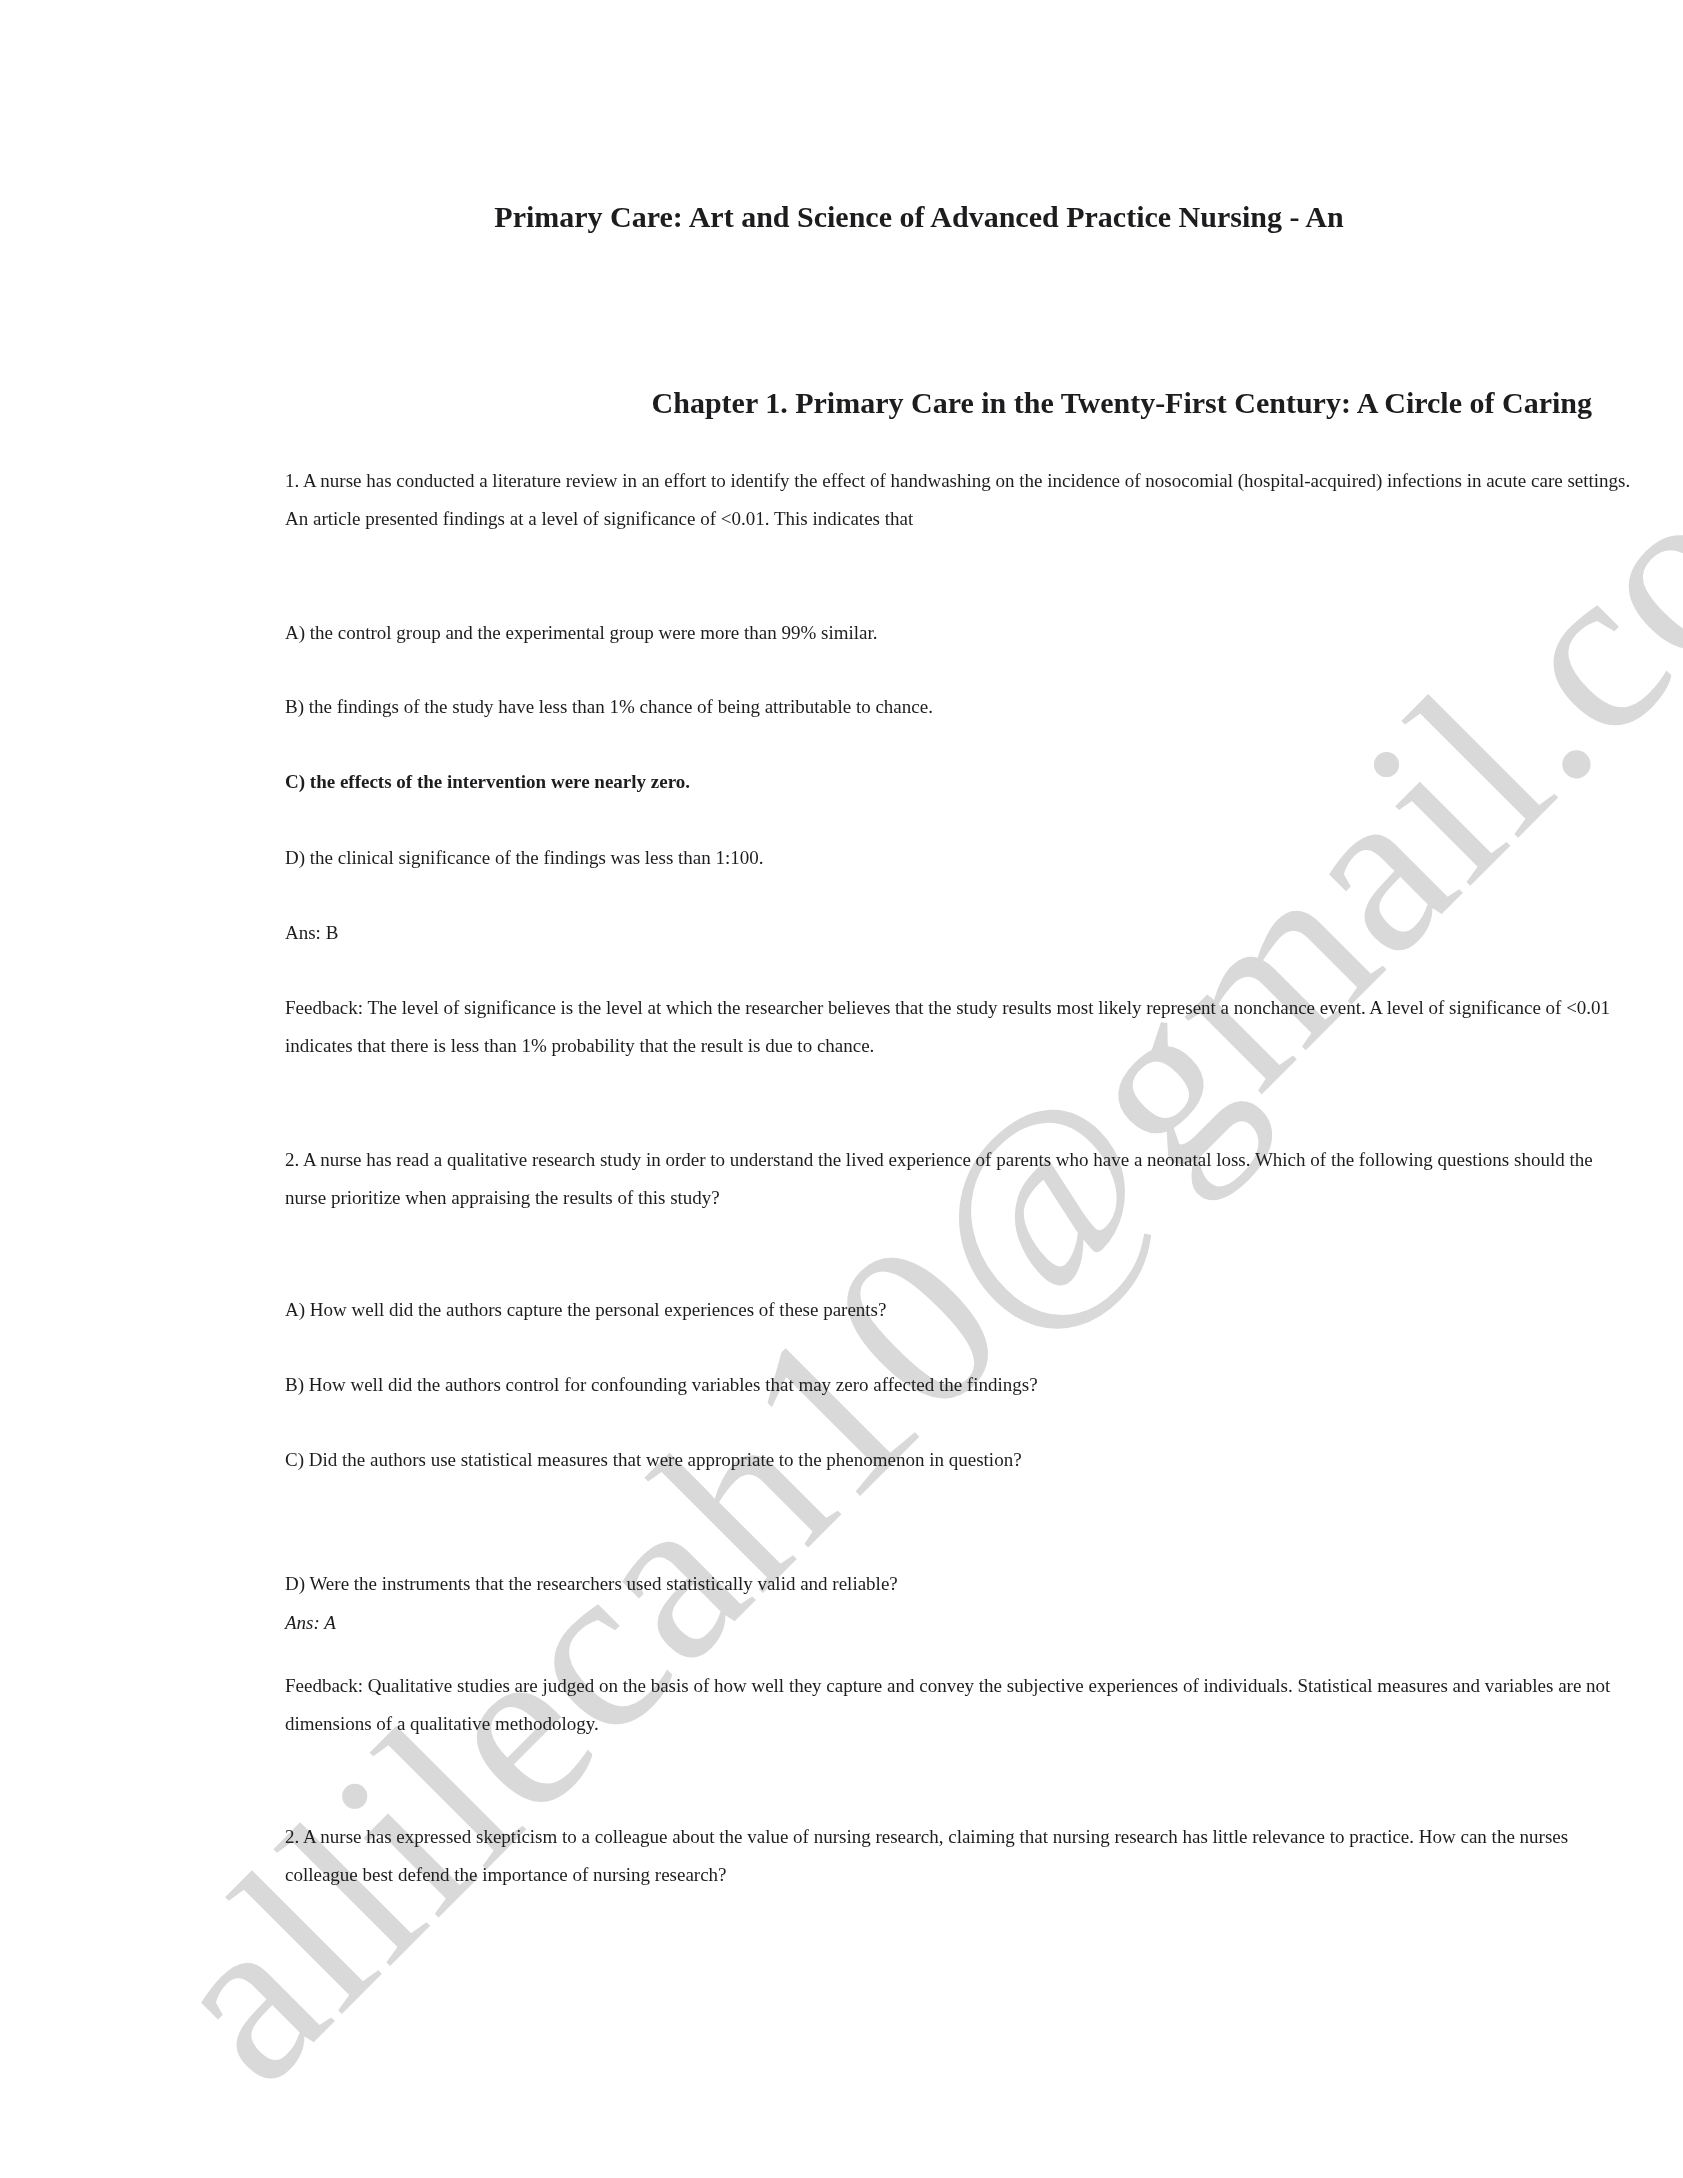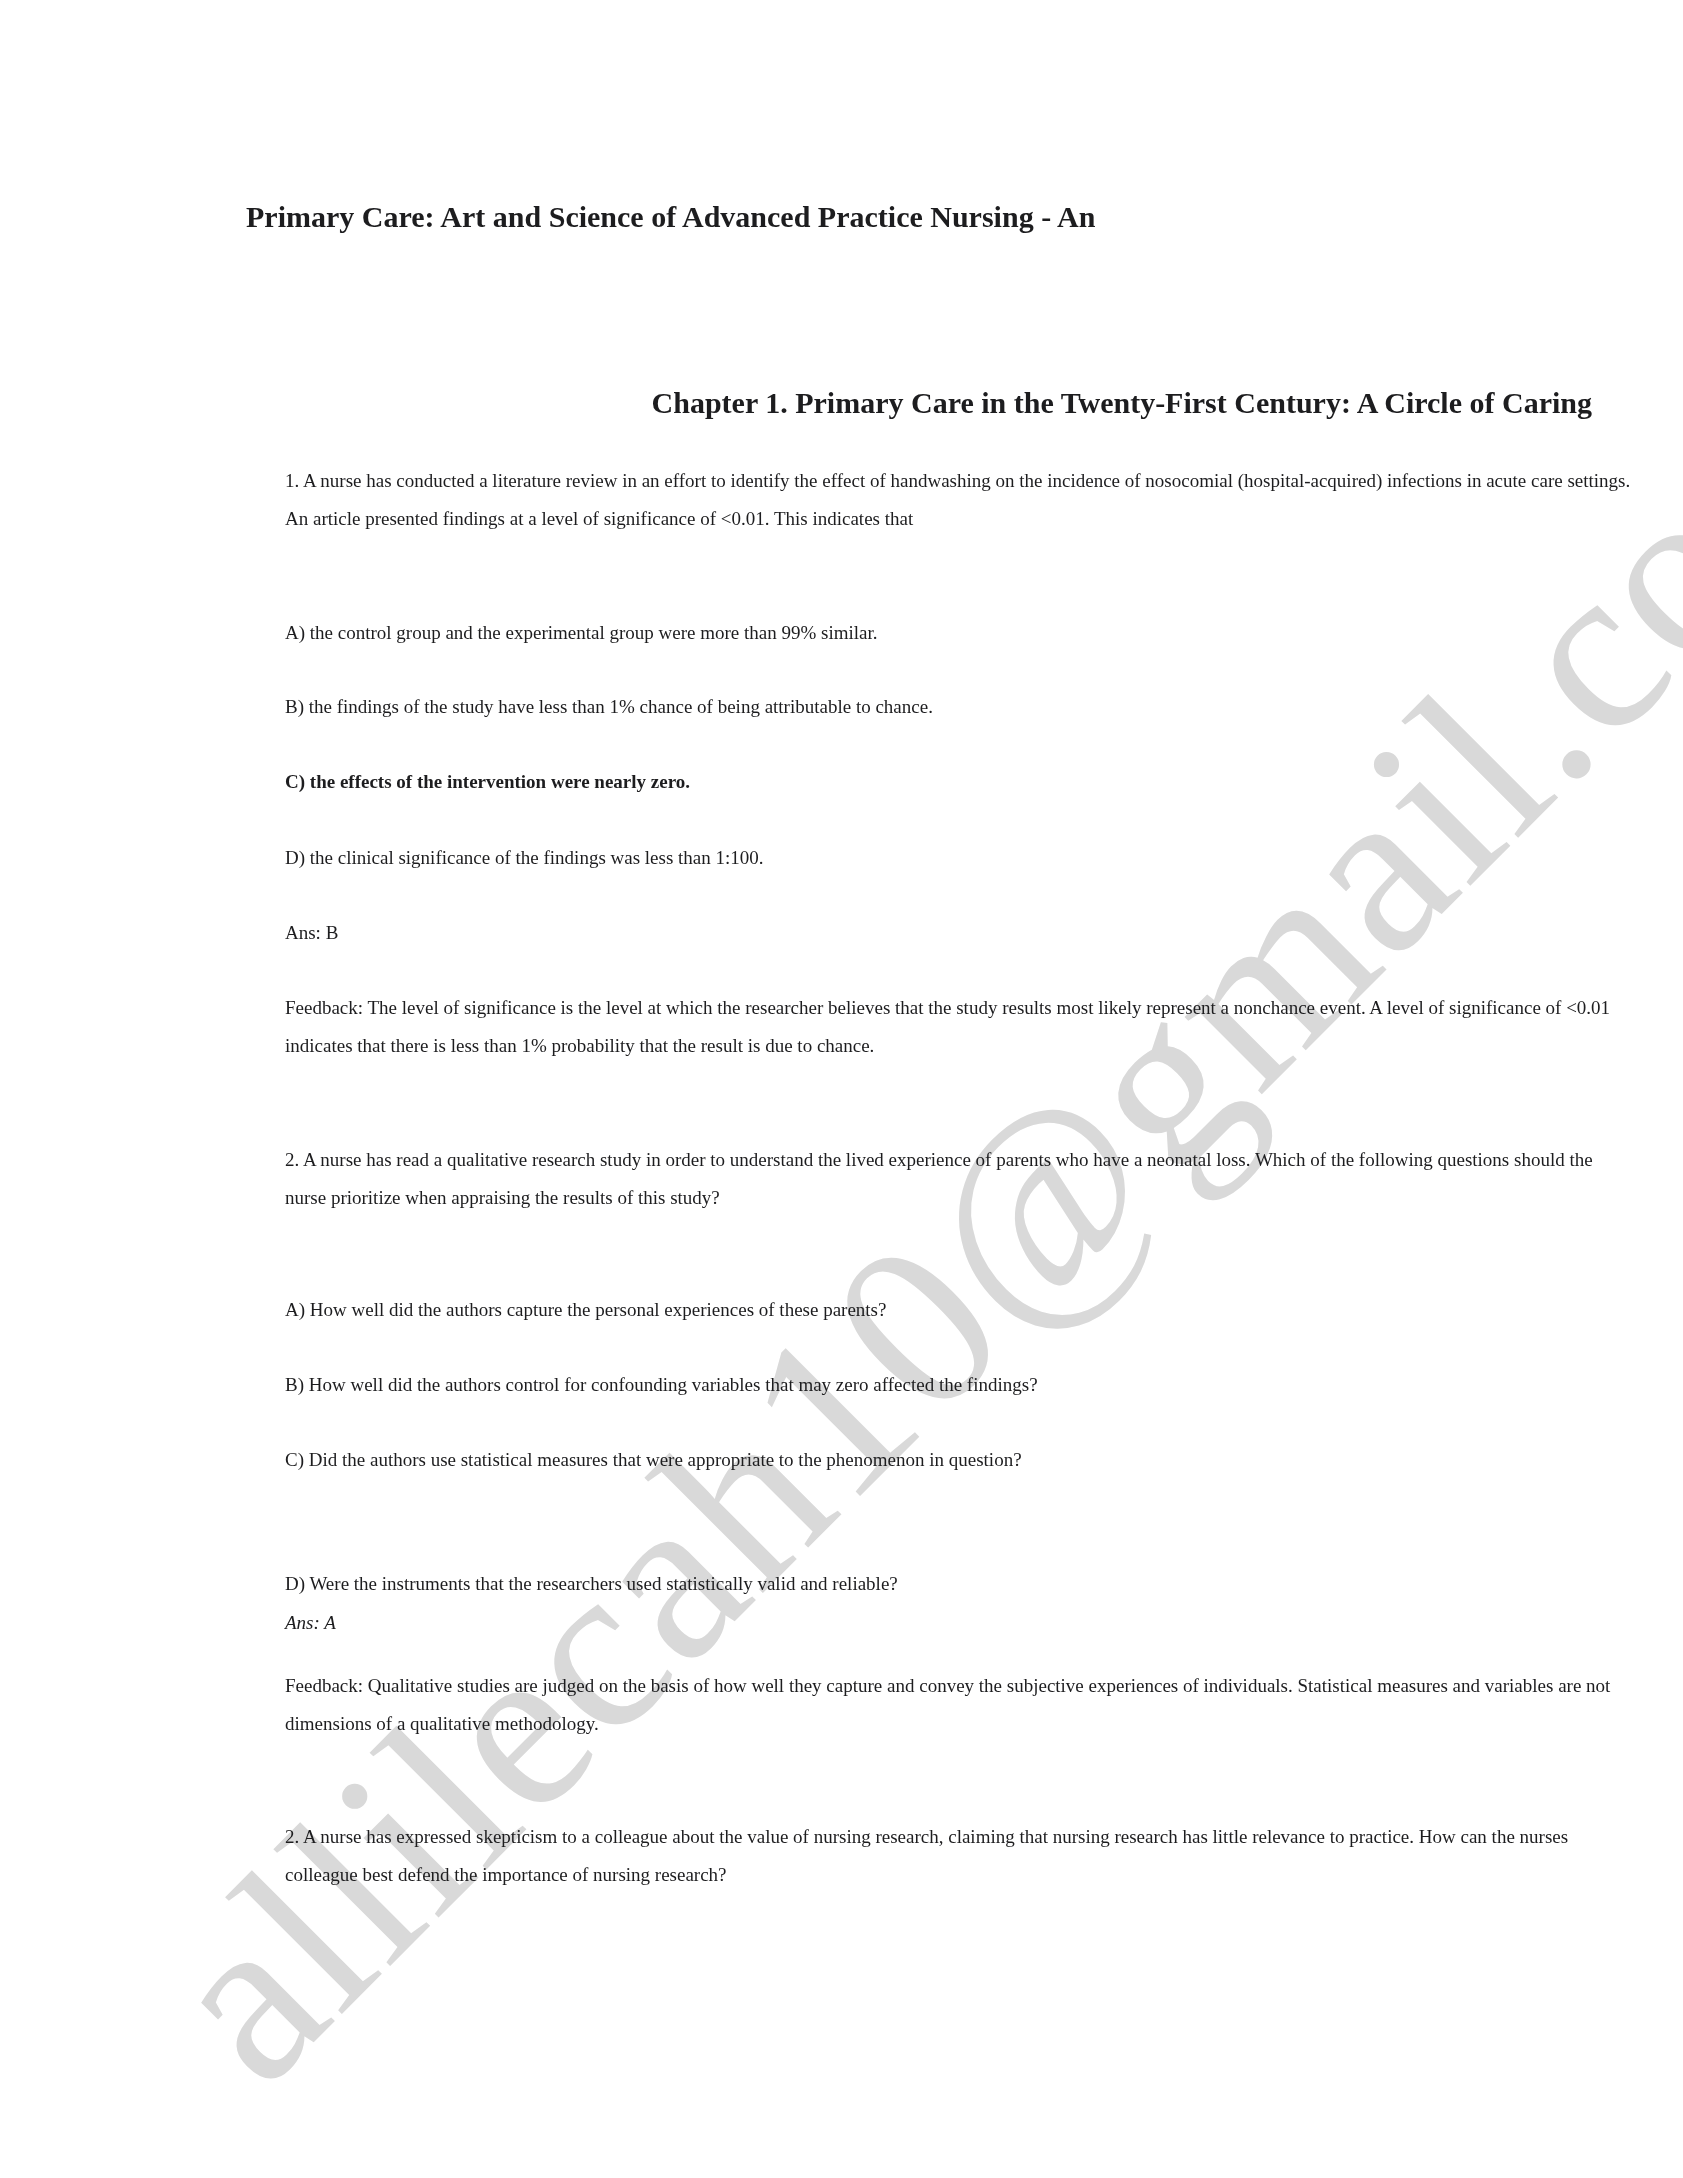--- a/index.html
+++ b/index.html
@@ -4,21 +4,21 @@
 <style>
   html, body { margin:0; padding:0; background:#ffffff; }
   body { width:1683px; height:2178px; position:relative; overflow:hidden;
          font-family:"Liberation Serif", "DejaVu Serif", serif; color:#1d1d1f; }
   .page { position:absolute; left:0; top:0; width:1683px; height:2178px; }
   .watermark { position:absolute; left:79px; top:327px; width:1584px;
     font-size:238px; color:#d9d9d9; transform:rotate(-45deg); transform-origin:0 0;
     white-space:nowrap; font-family:"Liberation Serif", serif; z-index:0;
     left:109px; top:1940px; letter-spacing:2px; }
   .content { position:absolute; left:246px; top:0; width:1346px; z-index:1; }
-  .title { position:absolute; left:0; top:198px; width:1346px; text-align:left;
+  .title { position:absolute; left:0; top:198px; width:1346px; text-align:center;
     font-weight:bold; font-size:30px; line-height:38px; }
   .title sup { font-size:17px; }
   .chapter { position:absolute; left:0; top:384px; width:1346px; text-align:right;
     font-weight:bold; font-size:30px; line-height:38px; }
   .para { position:absolute; left:0; width:1346px; font-size:19px; line-height:38px;margin-left:39px; }
 </style>
 </head>
 <body>
 
 <div class="page">

